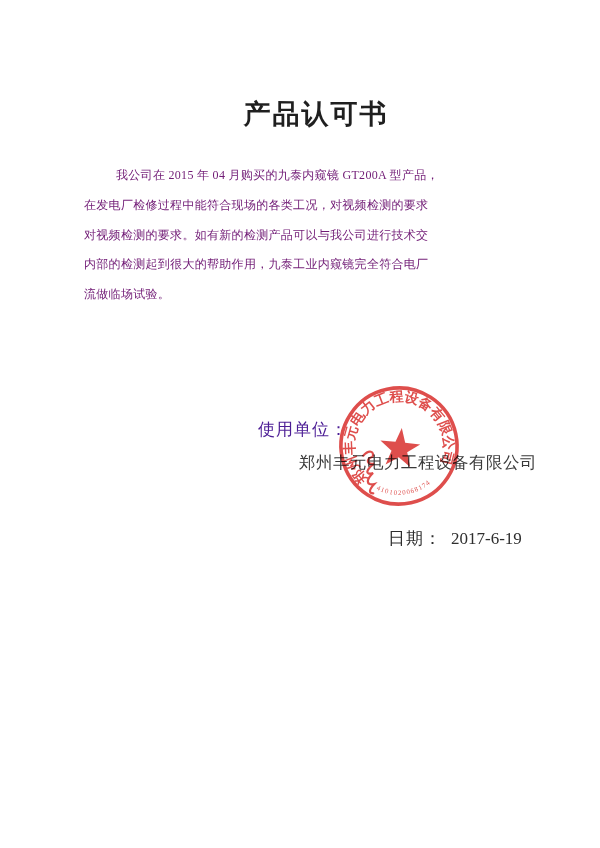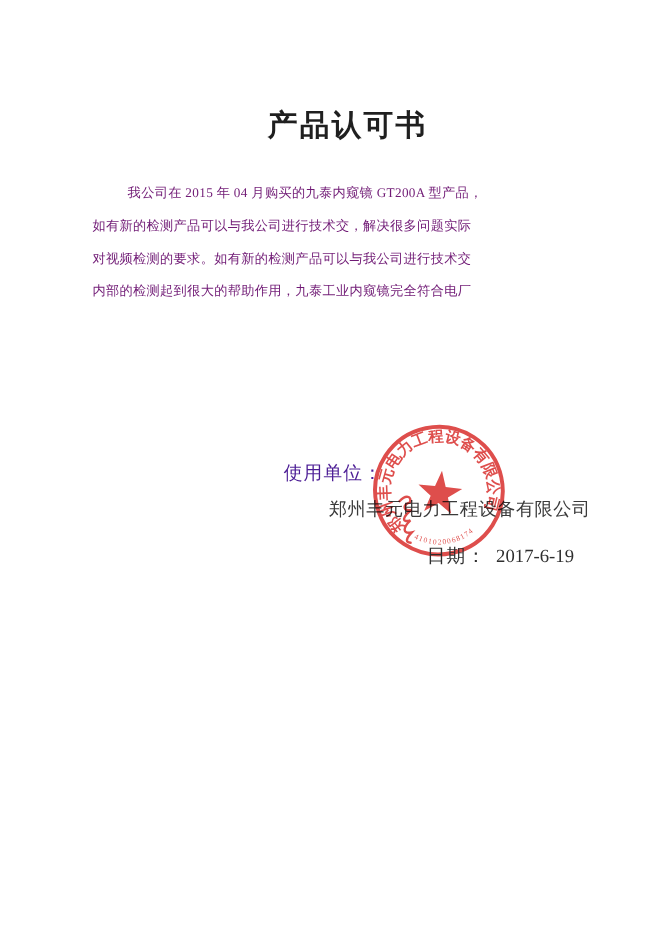--- a/index.html
+++ b/index.html
@@ -31,43 +31,44 @@
   .sig-label{
     position:absolute;left:258px;top:418px;
     font-size:17px;color:#4c1d95;letter-spacing:1px;
   }
   .company-name{
     position:absolute;left:299px;top:452px;
     font-size:16.5px;color:#3a3a3a;letter-spacing:0.5px;
     white-space:nowrap;
   }
   .date-row{
-    position:absolute;left:388px;top:494px;
+    position:absolute;left:388px;top:527px;
     font-size:17px;color:#2e2e2e;white-space:nowrap;
   }
   .date-row .date-label{margin-right:9px;letter-spacing:1px;}
   .seal{
     position:absolute;left:329px;top:376px;
     width:140px;height:140px;
     mix-blend-mode:multiply;
     opacity:0.92;
   }
 </style>
 </head>
 <body>
 
 <div class="page">
 
   <div class="doc-title">产品认可书</div>
 
   <div class="body-block">
     <div class="body-line indent">我公司在 2015 年 04 月购买的九泰内窥镜 GT200A 型产品，</div>
-    <div class="body-line">如有新的检测产品可以与我公司进行技术交，解决很多问题实际</div>
+    <div class="body-line">在发电厂检修过程中能符合现场的各类工况，对视频检测的要求</div>
     <div class="body-line">对视频检测的要求。如有新的检测产品可以与我公司进行技术交</div>
     <div class="body-line">内部的检测起到很大的帮助作用，九泰工业内窥镜完全符合电厂</div>
+    <div class="body-line">流做临场试验。</div>
   </div>
 
   <div class="sig-label">使用单位：</div>
 
   <div class="company-name">郑州丰元电力工程设备有限公司</div>
 
   <svg class="seal" viewBox="-70 -70 140 140" xmlns="http://www.w3.org/2000/svg">
     <g transform="rotate(-12)">
       <circle r="58" fill="none" stroke-width="3.6" stroke="#dc3f3d"></circle>
       <path id="sealTextArc" d="M -36.9,25.8 A 45,45 0 1 1 36.9,25.8" fill="none"></path>

